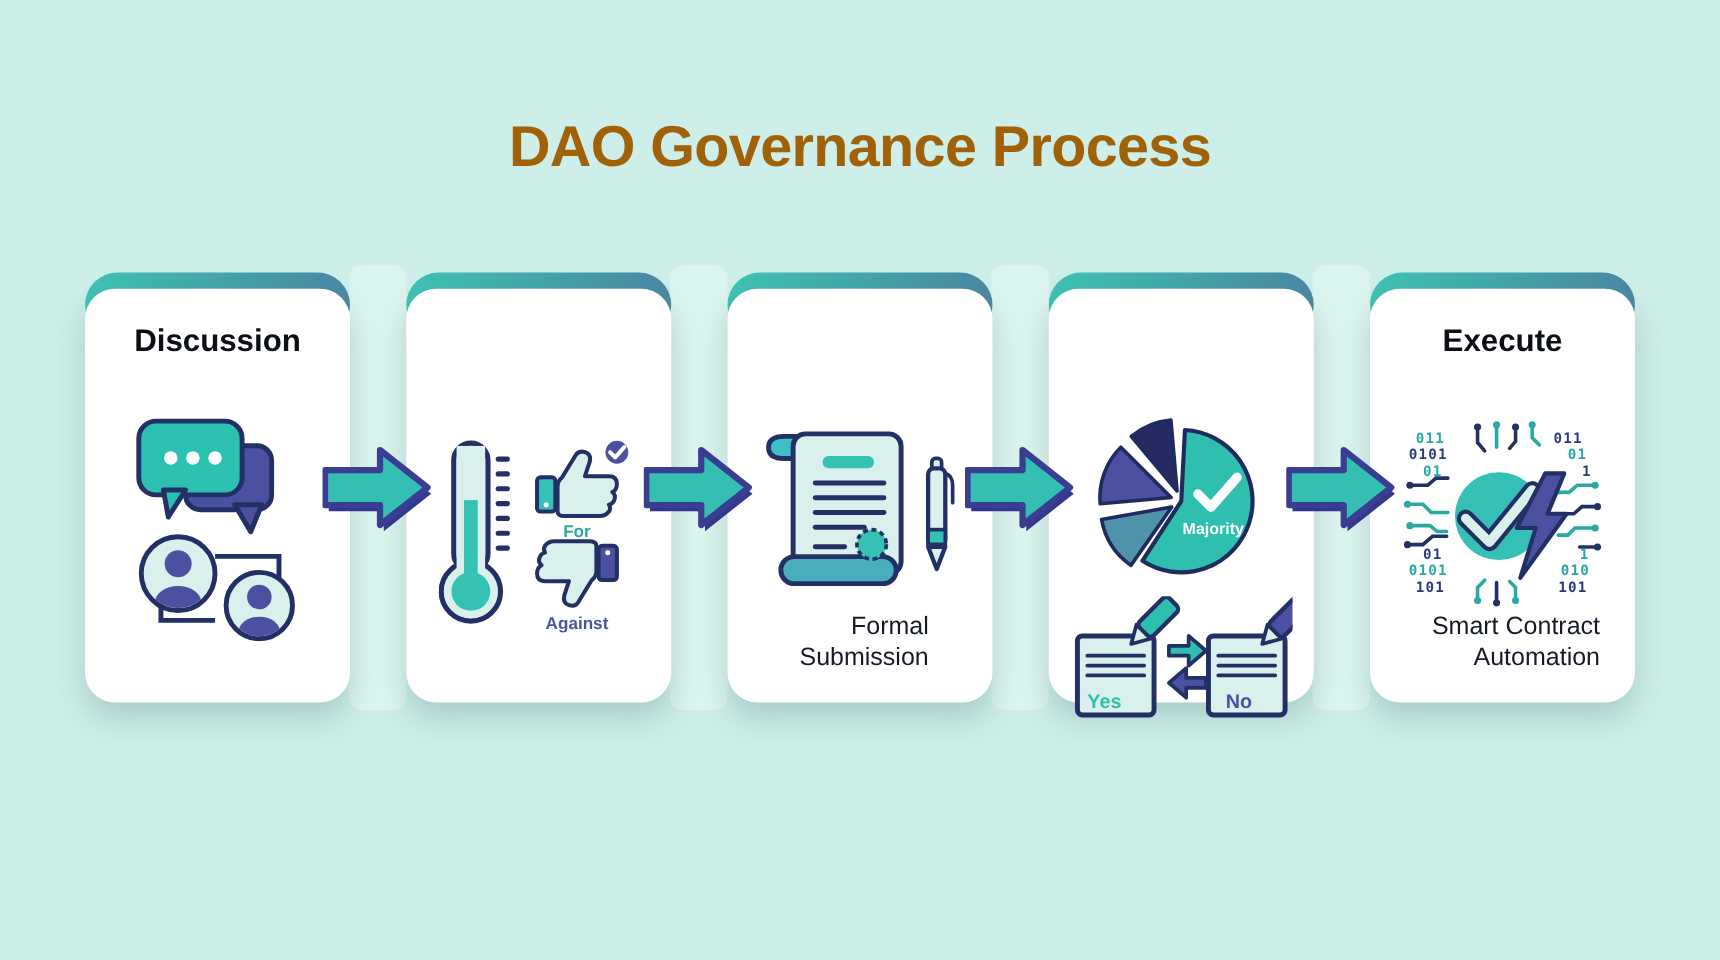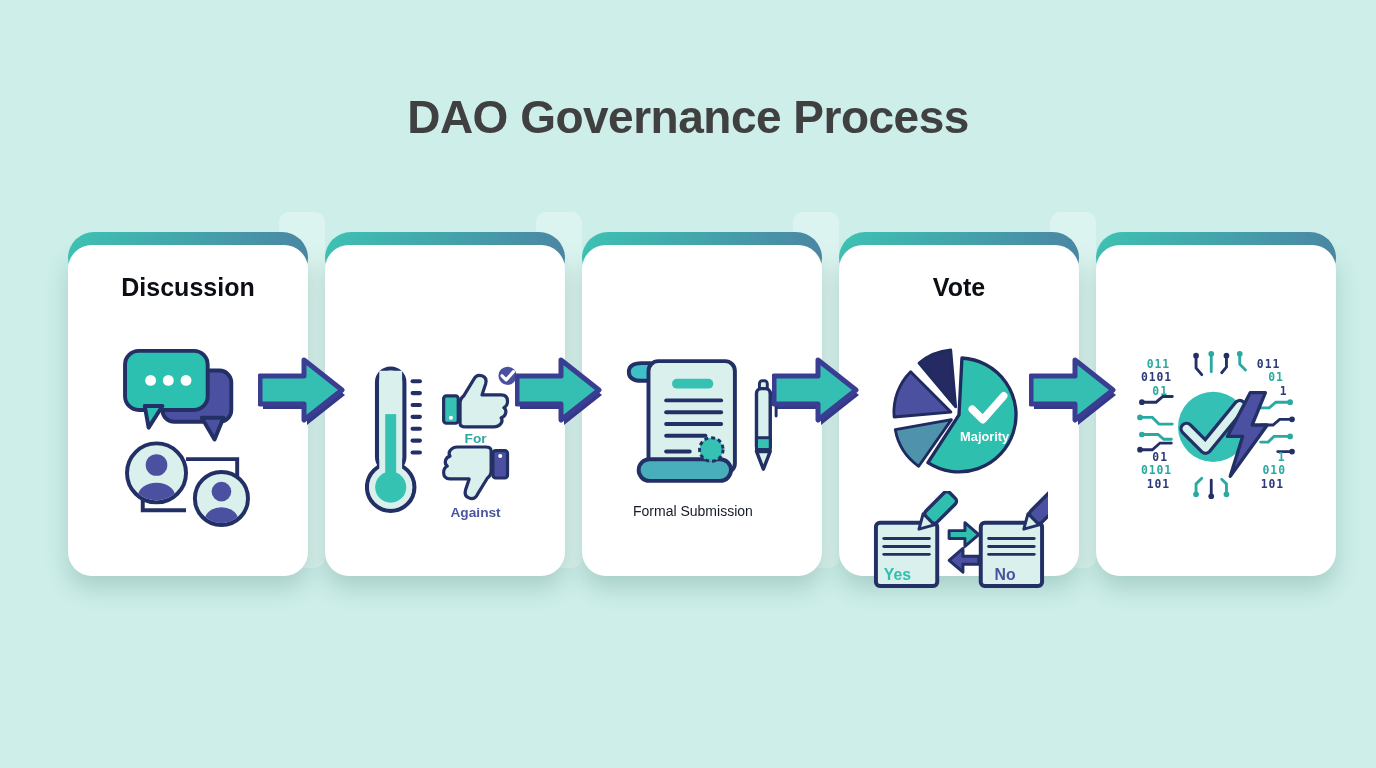--- a/index.html
+++ b/index.html
@@ -4,45 +4,45 @@
 <style>
   html,body{margin:0;padding:0;}
   body{
     width:1376px;height:768px;position:relative;overflow:hidden;
     background:#cdeee9;
     font-family:"Liberation Sans", sans-serif;
   }
   .page-title{
     position:absolute;top:90px;left:0;width:100%;
     text-align:center;font-size:46px;font-weight:800;
-    color:#404040;letter-spacing:-0.5px;
+    color:#a16207;letter-spacing:-0.5px;
   }
   .gap-band{
     position:absolute;top:212px;height:356px;width:46px;
     background:#dcf4ef;border-radius:10px;z-index:0;
   }
-  .step-card{position:absolute;top:232px;width:212px;height:344px;z-index:1;padding-left:28px;}
+  .step-card{position:absolute;top:218px;width:212px;height:344px;z-index:1;}
   .card-accent{
     position:absolute;top:0;left:0;right:0;height:46px;
     border-radius:26px 26px 20px 20px;
     background:linear-gradient(90deg,#3ec3b4,#4b87a4);
   }
   .card-body{
     position:absolute;top:13px;left:0;right:0;bottom:0;
     background:#ffffff;border-radius:24px;
     box-shadow:0 12px 22px rgba(74,125,120,0.28);
   }
   .card-title{
     margin-top:28px;text-align:center;font-size:25px;font-weight:700;
     color:#0b0f14;line-height:1.16;padding:0 8px;
   }
   .icon-wrap{position:absolute;left:50%;transform:translateX(-50%);}
   .card-sub{
-    position:absolute;top:258px;text-align:left;
-    font-size:14px;color:#141b26;line-height:1.24;
+    position:absolute;top:258px;text-align:right;
+    font-size:20px;color:#141b26;line-height:1.24;
   }
   .sub-narrow{left:51px;right:51px;}
   .sub-mid{left:28px;right:28px;}
   .flow-arrow{position:absolute;top:352px;width:88px;height:76px;z-index:2;}
   svg text{font-family:"Liberation Sans", sans-serif;}
   .bin{font-family:"DejaVu Sans Mono", monospace;font-weight:bold;font-size:12px;letter-spacing:1px;}
 </style>
 </head>
 <body>
 
@@ -172,21 +172,20 @@
         <path d="M152,40 q6,2 6,10 v14" stroke="#233066" stroke-width="3" fill="none" stroke-linecap="round"></path>
       </g>
     </svg>
     <div class="card-sub sub-narrow">Formal Submission</div>
   </div>
 </div>
 
 <div class="step-card" style="left:839px">
   <div class="card-accent"></div>
   <div class="card-body">
-    <div class="card-title">Vote</div>
 
     <svg class="icon-wrap" style="top:92px" width="152" height="152" viewBox="-80 -82 160 160">
       <path d="M0,0 L3.1,-59.9 A60,60 0 1 1 -32.7,50.3 Z" fill="#2fbfae" stroke="#1f2a5e" stroke-width="3.5" stroke-linejoin="round"></path>
       <g transform="translate(-8,5)">
         <path d="M0,0 L-34.4,49.1 A60,60 0 0 1 -59.1,10.4 Z" fill="#4e93ab" stroke="#1f2a5e" stroke-width="3" stroke-linejoin="round"></path>
       </g>
       <g transform="translate(-8.5,-3)">
         <path d="M0,0 L-59.8,5.2 A60,60 0 0 1 -42.4,-42.4 Z" fill="#4b50a1" stroke="#1f2a5e" stroke-width="3" stroke-linejoin="round"></path>
       </g>
       <g transform="translate(-3.5,-8.5)">
@@ -228,20 +227,21 @@
           <path d="M-8,-2 h16 l-8,14 z" fill="#d9f0ec" stroke="#233066" stroke-width="3" stroke-linejoin="round"></path>
         </g>
       </g>
     </svg>
   </div>
 </div>
 
 <div class="step-card" style="left:1096px">
   <div class="card-accent"></div>
   <div class="card-body">
+    <div class="card-title">Execute</div>
     <svg class="icon-wrap" style="top:104px" width="170" height="152" viewBox="0 0 170 160">
 
       <g fill="none" stroke-width="3" stroke-linecap="round">
         <circle cx="7" cy="56" r="3" fill="#233066"></circle>
           <path d="M10,56 h12 l7,-6 h10" stroke="#233066"></path>
         <circle cx="5" cy="72" r="3" fill="#2aa9a2"></circle>
           <path d="M8,72 h10 l7,7 h14" stroke="#2aa9a2"></path>
         <circle cx="7" cy="90" r="3" fill="#2aa9a2"></circle>
           <path d="M10,90 h14 l6,5 h8" stroke="#2aa9a2"></path>
         <circle cx="5" cy="106" r="3" fill="#233066"></circle>
@@ -284,20 +284,21 @@
         <text class="bin" x="134" y="132" fill="#2aa9a2">010</text>
         <text class="bin" x="132" y="146" fill="#2c3a78">101</text>
       </g>
       <circle cx="82" cy="82" r="37" fill="#34c0b4"></circle>
       <g>
         <path d="M54,84 L74,104 L110,60" stroke="#233066" stroke-width="15" fill="none" stroke-linecap="round" stroke-linejoin="round"></path>
         <path d="M54,84 L74,104 L110,60" stroke="#d7f1ec" stroke-width="8" fill="none" stroke-linecap="round" stroke-linejoin="round"></path>
       </g>
       <path d="M121,46 L137,46 L123,80 L139,80 L100,134 L113,92 L97,92 Z" fill="#4b50a1" stroke="#233066" stroke-width="3.5" stroke-linejoin="round"></path>
     </svg>
+    <div class="card-sub sub-mid">Smart Contract Automation</div>
   </div>
 </div>
 
 <svg class="flow-arrow" style="left:258px" viewBox="0 0 88 76">
   <polygon points="2,24 46,24 46,8 84,38 46,68 46,52 2,52" fill="#35388a" transform="translate(3,5)"></polygon>
   <polygon points="2,24 46,24 46,8 84,38 46,68 46,52 2,52" fill="#35bfb2" stroke="#3a3e92" stroke-width="5" stroke-linejoin="round"></polygon>
 </svg>
 <svg class="flow-arrow" style="left:515px" viewBox="0 0 88 76">
   <polygon points="2,24 46,24 46,8 84,38 46,68 46,52 2,52" fill="#35388a" transform="translate(3,5)"></polygon>
   <polygon points="2,24 46,24 46,8 84,38 46,68 46,52 2,52" fill="#35bfb2" stroke="#3a3e92" stroke-width="5" stroke-linejoin="round"></polygon>

